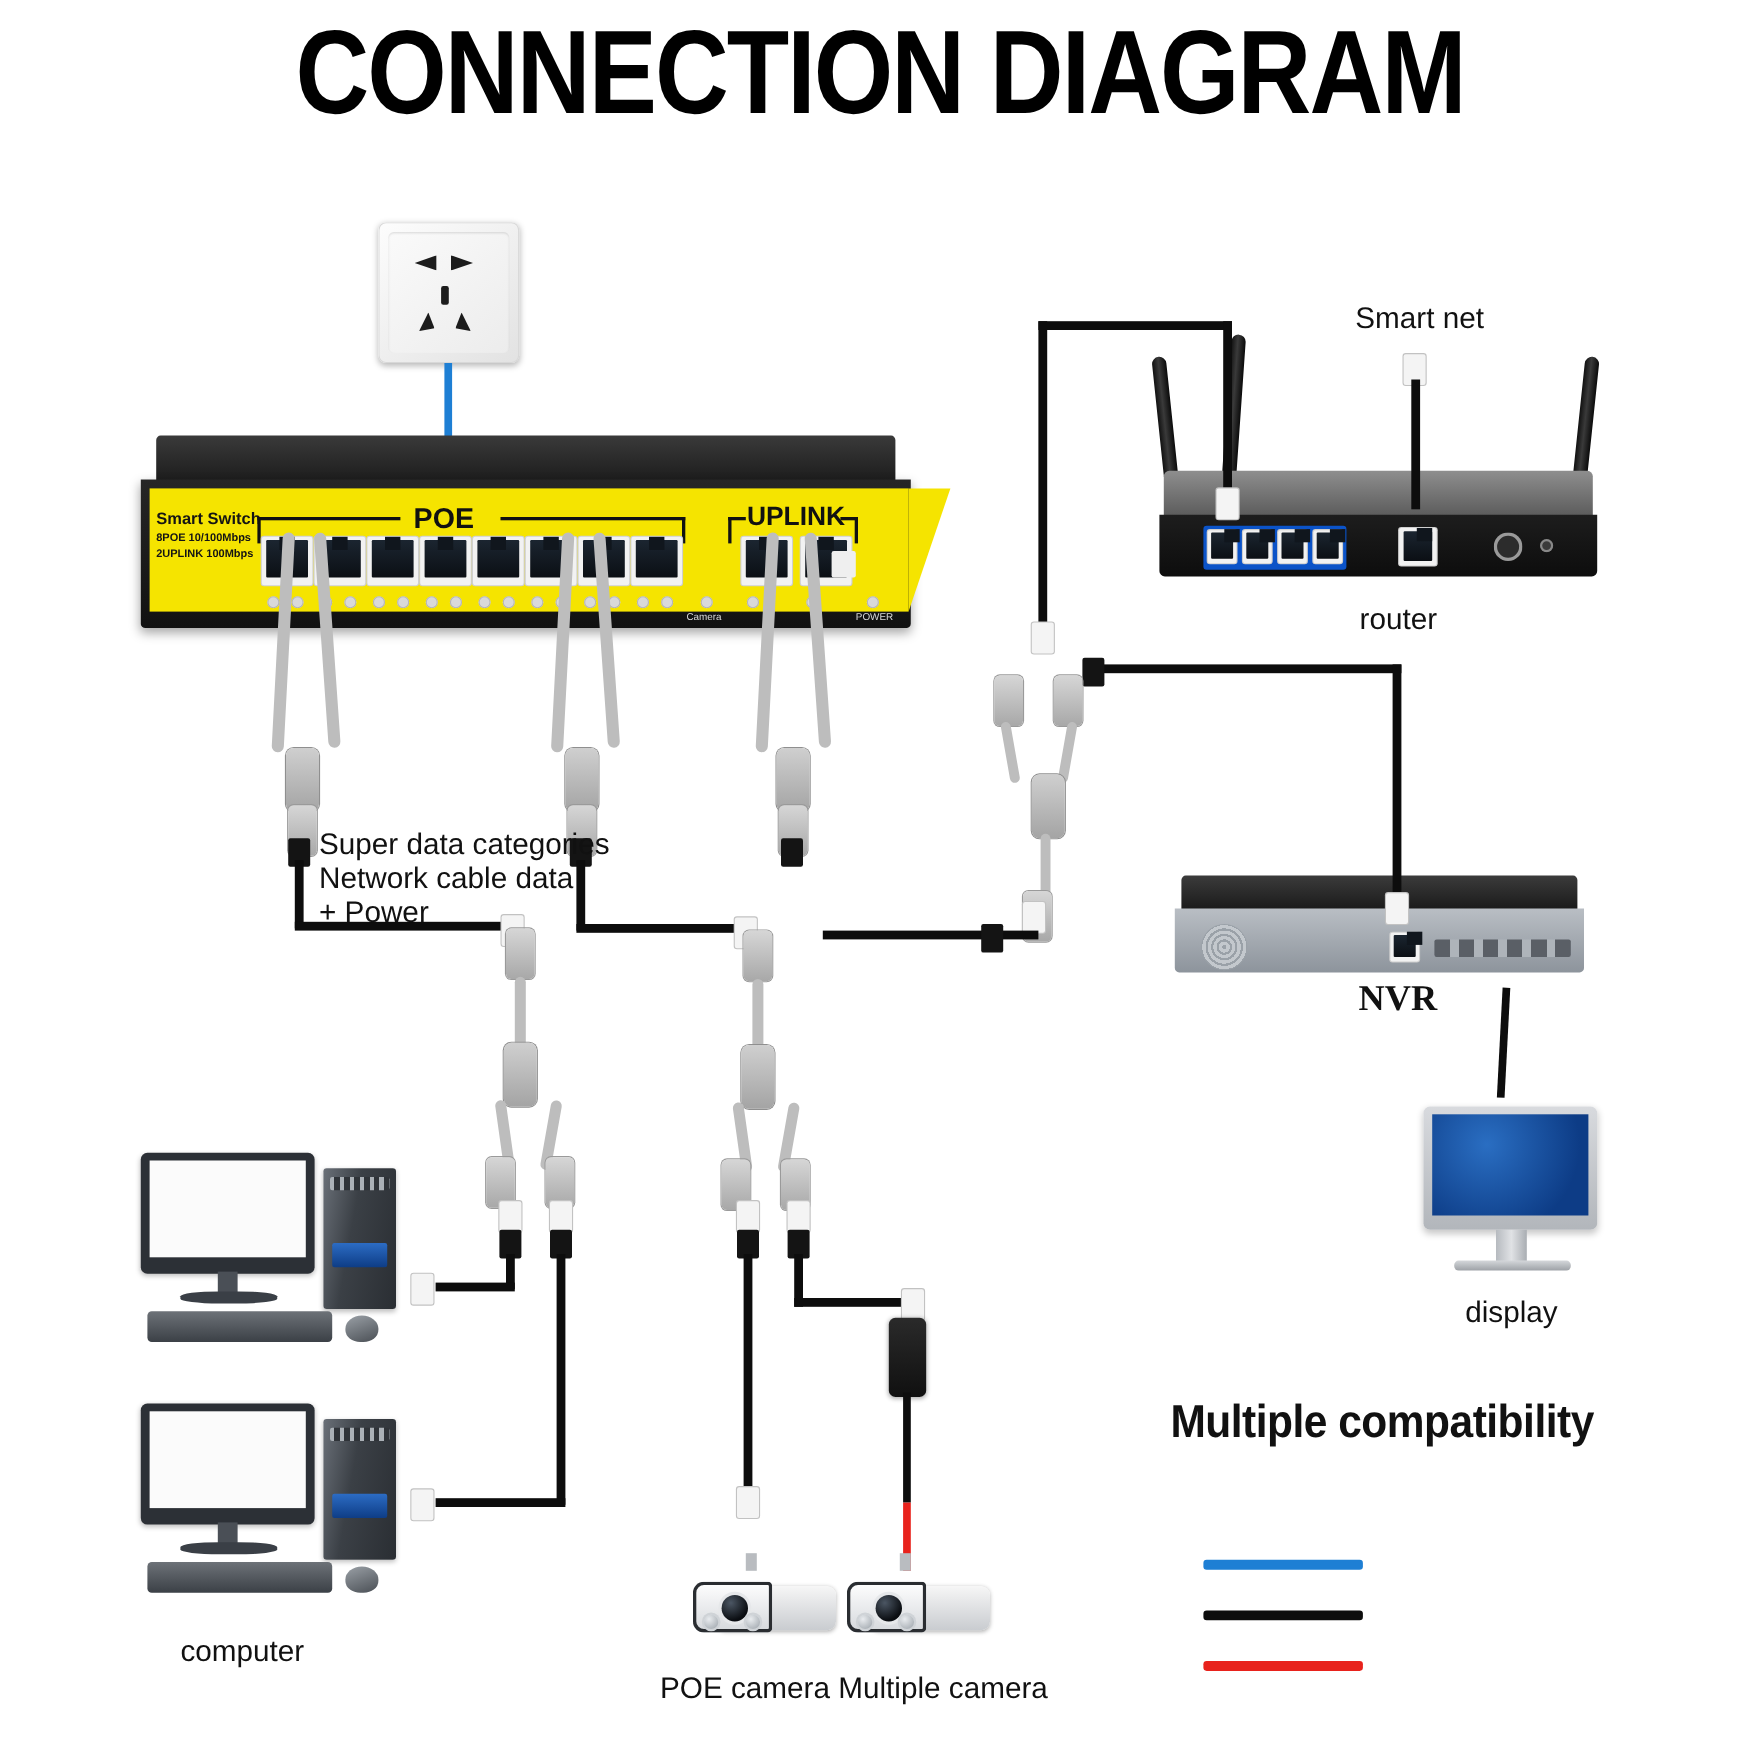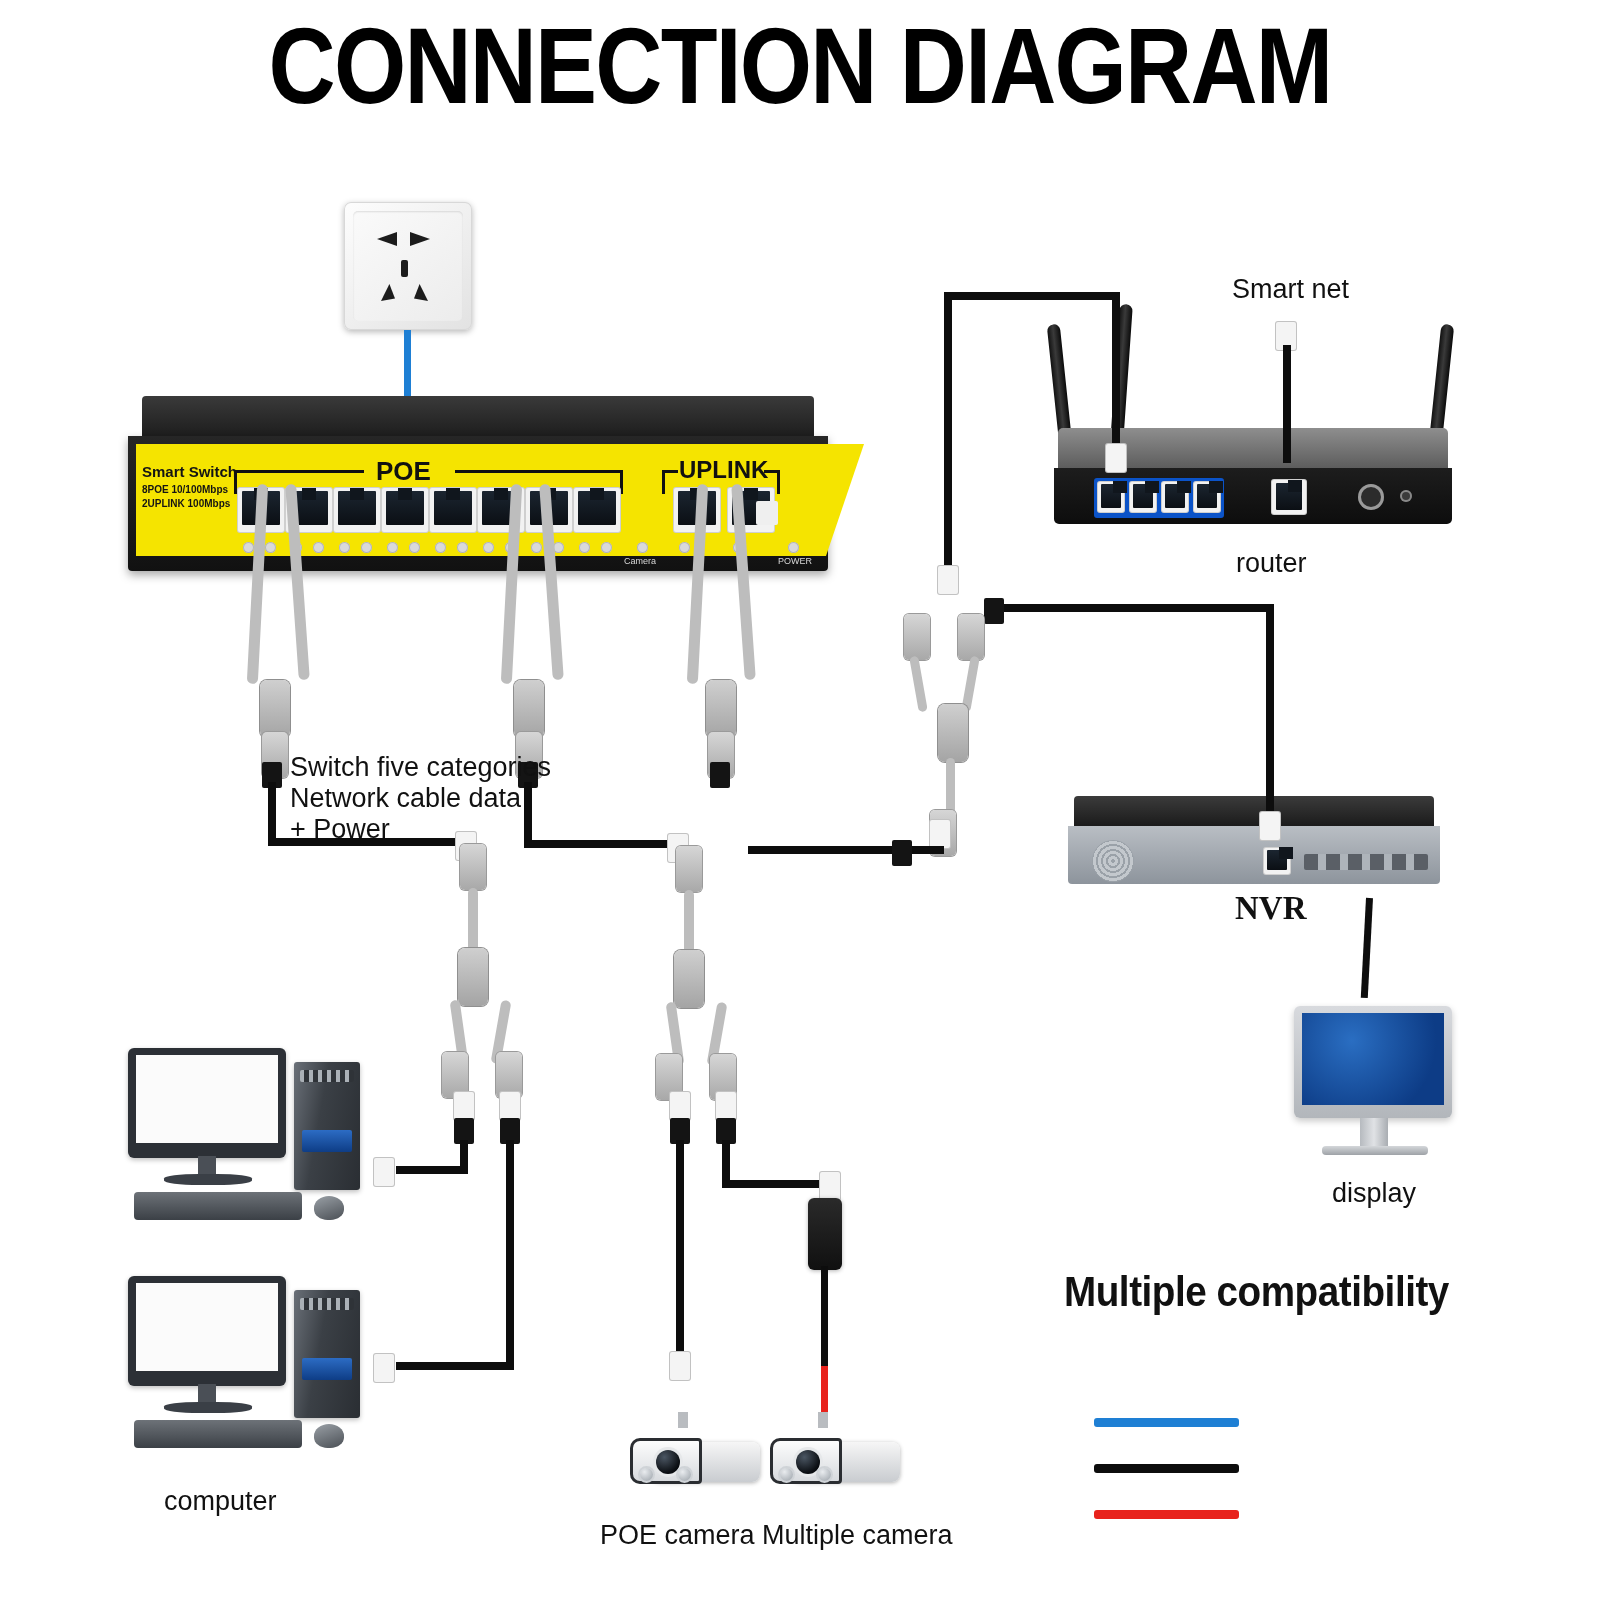--- a/index.html
+++ b/index.html
@@ -346,21 +346,21 @@
 
 <div class="abs" style="left:676px;top:484px;width:90px;height:300px;">
   <div class="w-gry" style="left:16px;top:0;width:11px;height:200px;transform:rotate(3deg);"></div>
   <div class="w-gry" style="left:62px;top:0;width:11px;height:196px;transform:rotate(-4deg);"></div>
   <div class="splitter" style="left:30px;top:196px;"></div>
   <div class="barrel" style="left:32px;top:248px;"></div>
 </div>
 <div class="rj45-b abs" style="left:710px;top:762px;"></div>
 
 <div class="abs" style="left:290px;top:752px;">
-  <div class="lbl">Switch five categories</div>
+  <div class="lbl">Super data categories</div>
   <div class="lbl">Network cable data</div>
   <div class="lbl">+ Power</div>
 </div>
 
 <div class="abs" style="left:446px;top:844px;width:110px;height:280px;">
   <div class="barrel" style="left:14px;top:0;"></div>
   <div class="w-gry" style="left:22px;top:44px;width:10px;height:66px;"></div>
   <div class="splitter" style="left:12px;top:104px;"></div>
   <div class="w-gry" style="left:8px;top:156px;width:10px;height:64px;transform:rotate(-8deg);"></div>
   <div class="w-gry" style="left:50px;top:156px;width:10px;height:64px;transform:rotate(10deg);"></div>

